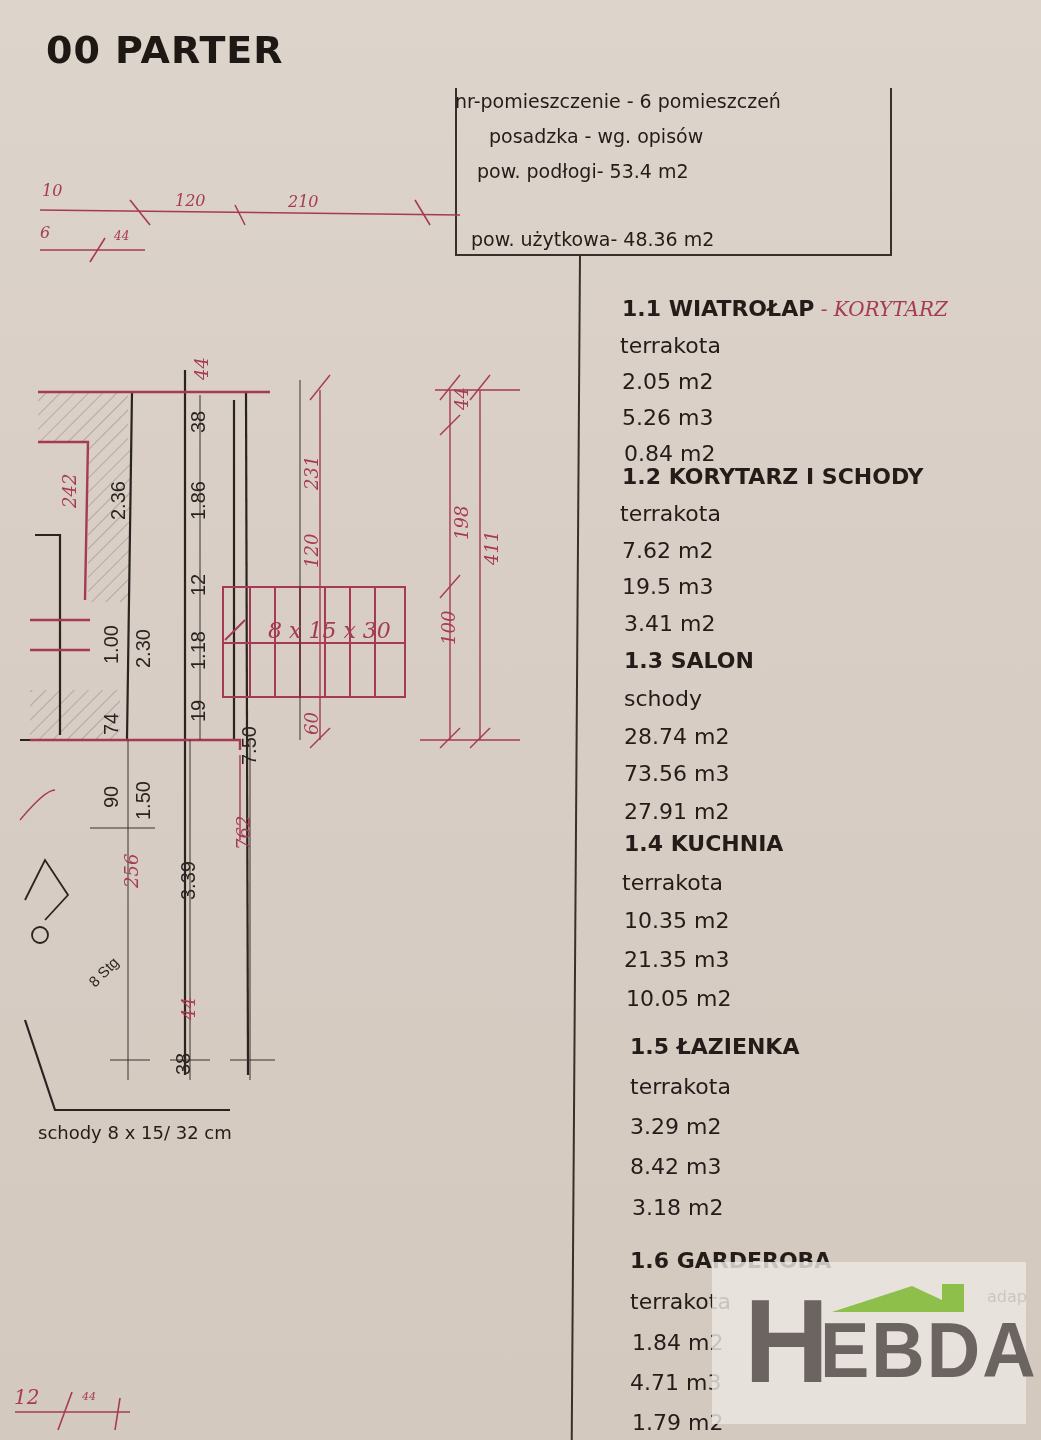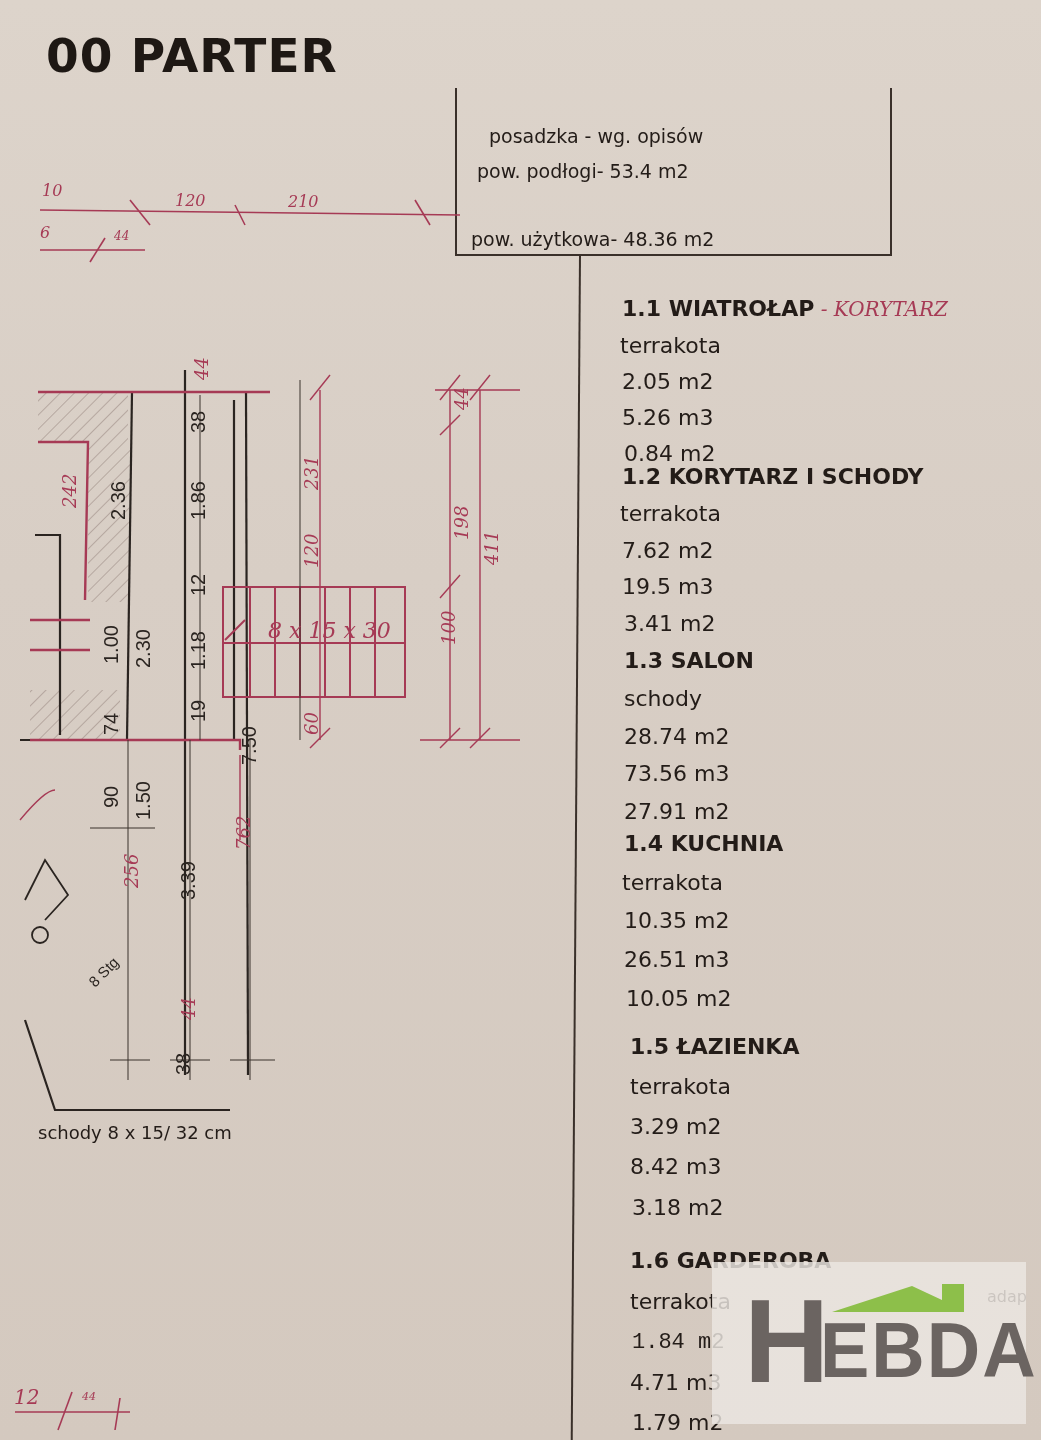--- a/index.html
+++ b/index.html
@@ -5,21 +5,21 @@
   html, body { margin: 0; padding: 0; }
   body {
     width: 1041px; height: 1440px; overflow: hidden; position: relative;
     background: #d9cfc6;
     background-image: linear-gradient(180deg, #ddd4cb 0%, #d8cec5 40%, #d4c9bf 100%);
     font-family: "DejaVu Sans", sans-serif;
     color: #231c18;
   }
   .abs { position: absolute; }
   .title {
-    left: 46px; top: 28px; font-size: 47px; font-weight: bold; letter-spacing: 1px;
+    left: 46px; top: 28px; font-size: 38px; font-weight: bold; letter-spacing: 1px;
     color: #1e1814; font-family: "DejaVu Sans", sans-serif;
   }
   .summary-box {
     left: 455px; top: 88px; width: 437px; height: 168px;
     border-left: 2px solid #3a302a; border-right: 2px solid #3a302a; border-bottom: 2px solid #3a302a;
     box-sizing: border-box;
   }
   .summary-line { position: absolute; font-size: 19px; white-space: nowrap; color: #231c18; }
   .divider { left: 579px; top: 255px; width: 2px; height: 1185px; background: #3a302a; transform: rotate(0.4deg); transform-origin: top; }
   .room-col { left: 620px; top: 296px; width: 400px; }
@@ -37,20 +37,21 @@
   .roof { position: absolute; left: 120px; top: 20px; }
   .adap { left: 970px; top: 1287px; font-size: 16px; color: #3a302a; margin-left: 17px; }
   svg.plan { position: absolute; left: 0; top: 0; }
 </style>
 </head>
 <body>
 
 <div class="abs title">00 PARTER</div>
 
 <div class="abs summary-box">
+  <div class="summary-line" style="left:-2px; top:2px;">nr-pomieszczenie  - 6 pomieszczeń</div>
   <div class="summary-line" style="left:32px; top:37px;">posadzka -    wg. opisów</div>
   <div class="summary-line" style="left:20px; top:72px;">pow. podłogi-  53.4 m2</div>
   <div class="summary-line" style="left:14px; top:140px;">pow. użytkowa- 48.36 m2</div>
 </div>
 
 <div class="abs divider"></div>
 
 <svg class="plan" width="580" height="1440" viewBox="0 0 580 1440">
   <defs>
     <pattern id="hatch" width="10" height="10" patternUnits="userSpaceOnUse" patternTransform="rotate(45)">
@@ -208,32 +209,32 @@
   <div class="rl" style="left:4px; top:315px;">3.41 m2</div>
 
   <div class="rl head" style="left:4px; top:352px;">1.3 SALON</div>
   <div class="rl" style="left:4px; top:390px;">schody</div>
   <div class="rl" style="left:4px; top:428px;">28.74 m2</div>
   <div class="rl" style="left:4px; top:465px;">73.56 m3</div>
   <div class="rl" style="left:4px; top:503px;">27.91 m2</div>
   <div class="rl head" style="left:4px; top:535px;">1.4 KUCHNIA</div>
   <div class="rl" style="left:2px; top:574px;">terrakota</div>
   <div class="rl" style="left:4px; top:612px;">10.35 m2</div>
-  <div class="rl" style="left:4px; top:651px;">26.51 m3</div>
+  <div class="rl" style="left:4px; top:651px;">21.35 m3</div>
   <div class="rl" style="left:6px; top:690px;text-align:center;">10.05 m2</div>
 
   <div class="rl head" style="left:10px; top:738px;">1.5 ŁAZIENKA</div>
   <div class="rl" style="left:10px; top:778px;">terrakota</div>
   <div class="rl" style="left:10px; top:818px;">3.29 m2</div>
   <div class="rl" style="left:10px; top:858px;">8.42 m3</div>
   <div class="rl" style="left:12px; top:899px;">3.18 m2</div>
 
   <div class="rl head" style="left:10px; top:952px;">1.6 GARDEROBA</div>
   <div class="rl" style="left:10px; top:993px;">terrakota</div>
-  <div class="rl" style="left:12px; top:1034px;font-family:Liberation Mono, monospace;">1.84 m2</div>
+  <div class="rl" style="left:12px; top:1034px;">1.84 m2</div>
   <div class="rl" style="left:10px; top:1074px;">4.71 m3</div>
   <div class="rl" style="left:12px; top:1114px;">1.79 m2</div>
 </div>
 
 <div class="abs adap">adap</div>
 
 <div class="abs logo">
   <svg class="roof" width="180" height="40" viewBox="0 0 180 40">
     <polygon points="0,30 80,4 110,18 110,2 132,2 132,30" fill="#8dbf4a"></polygon>
   </svg>

